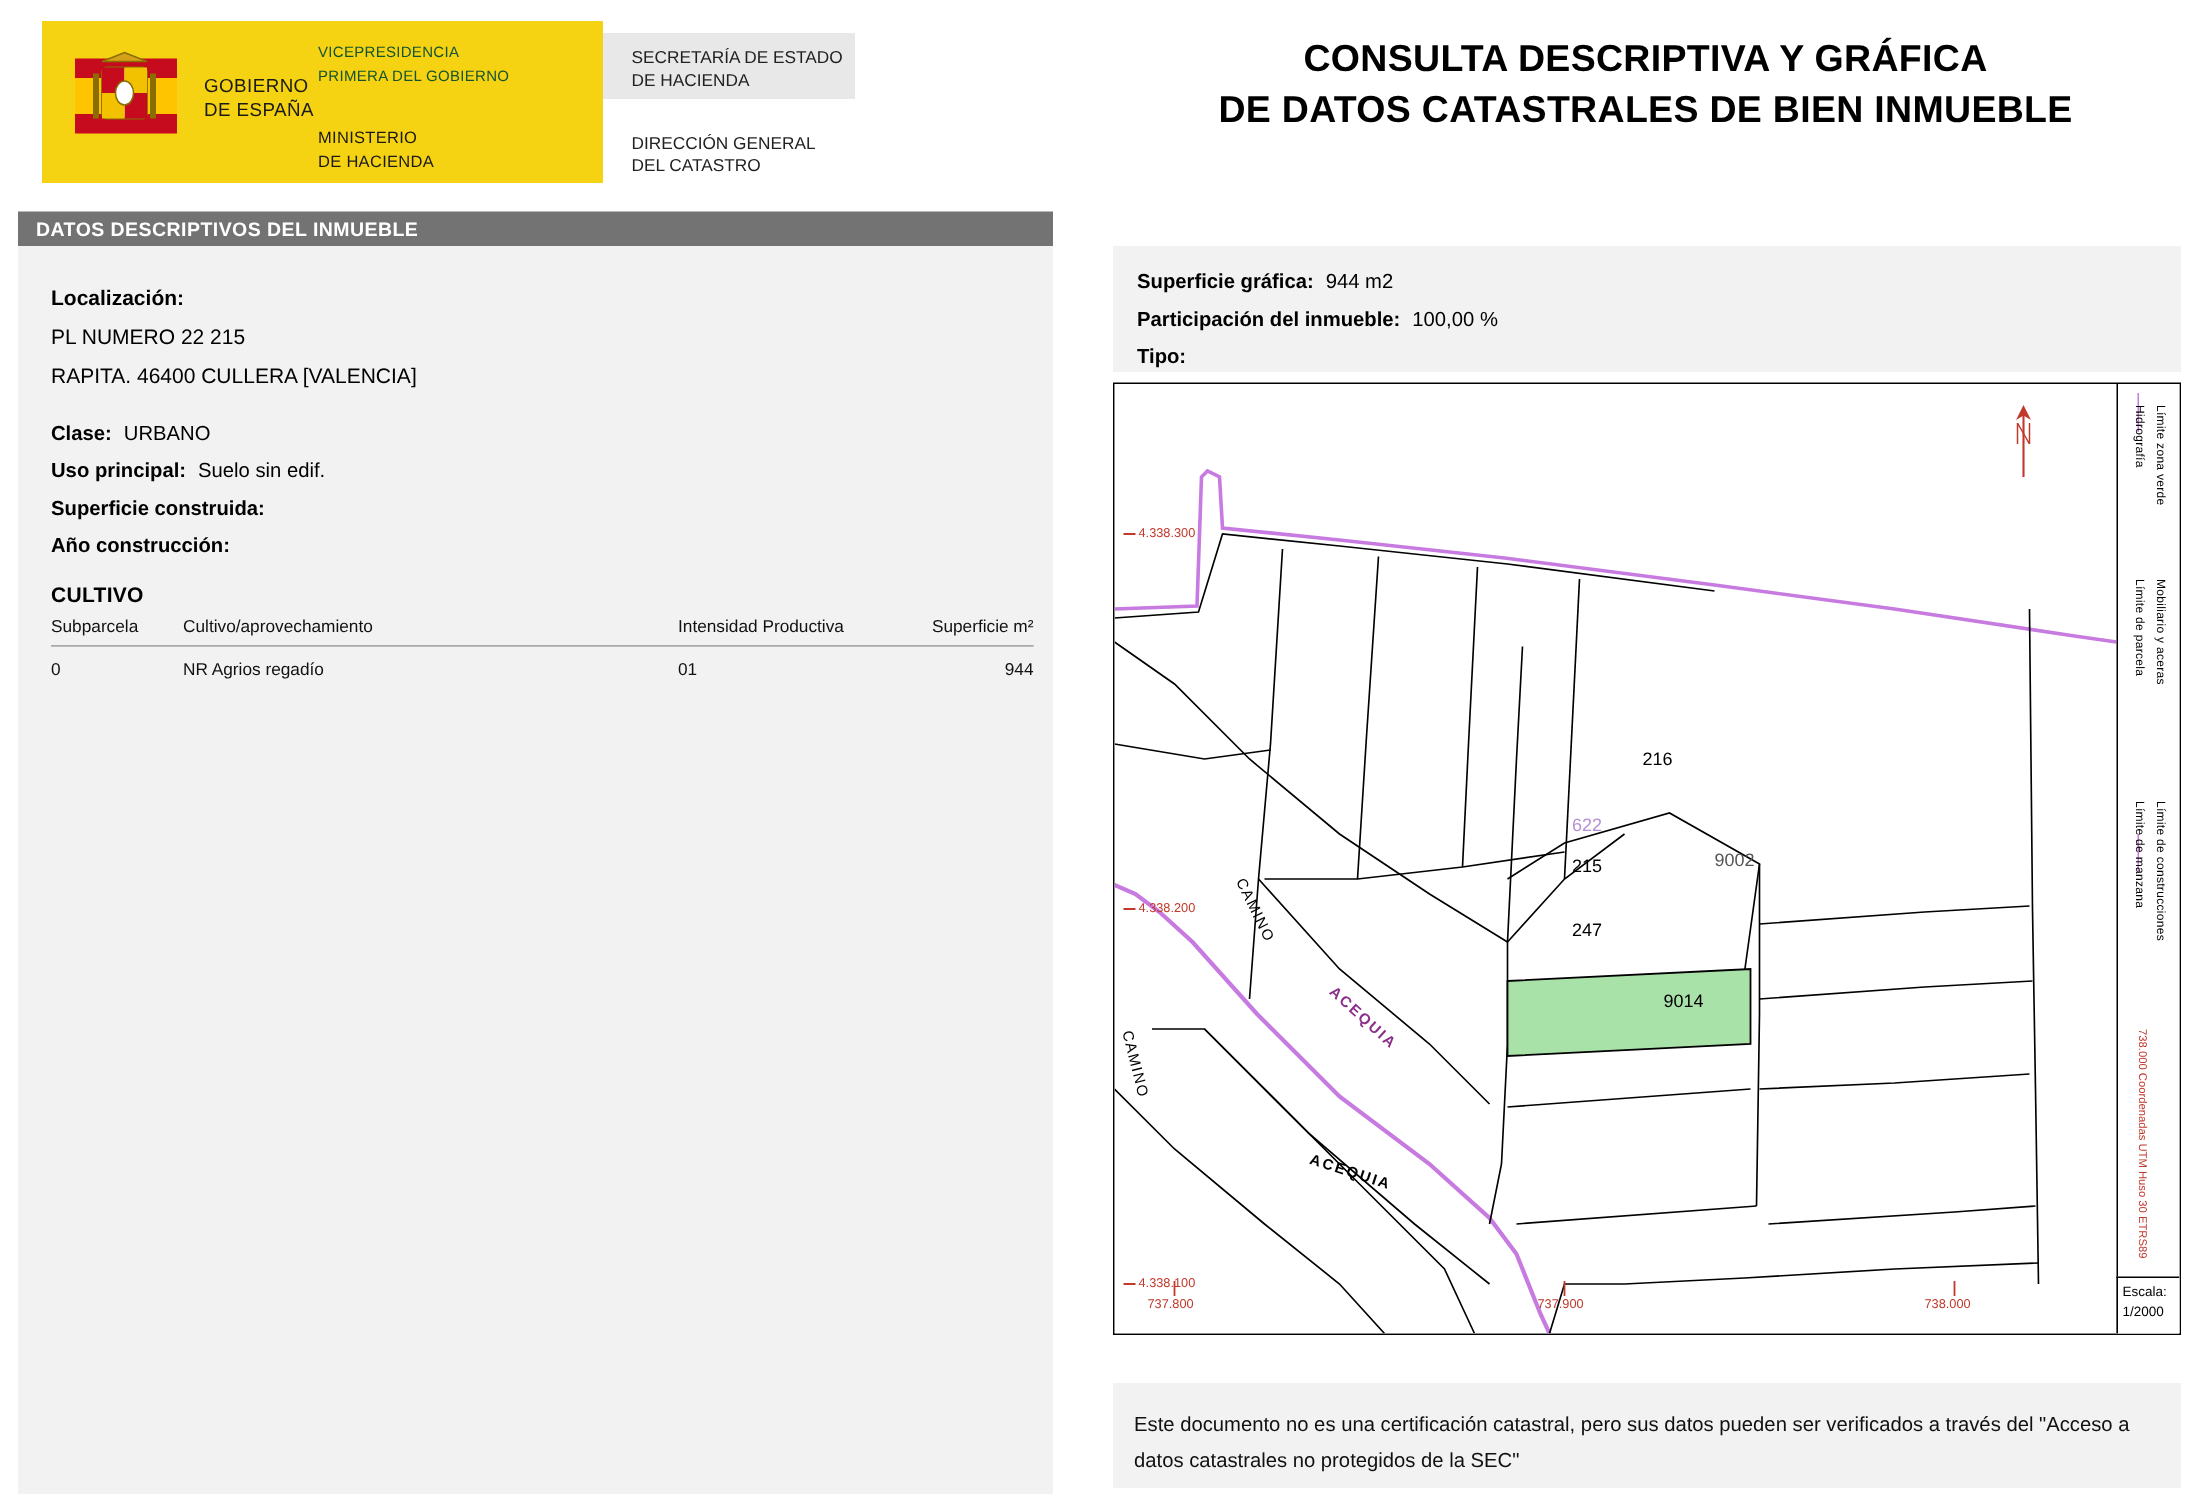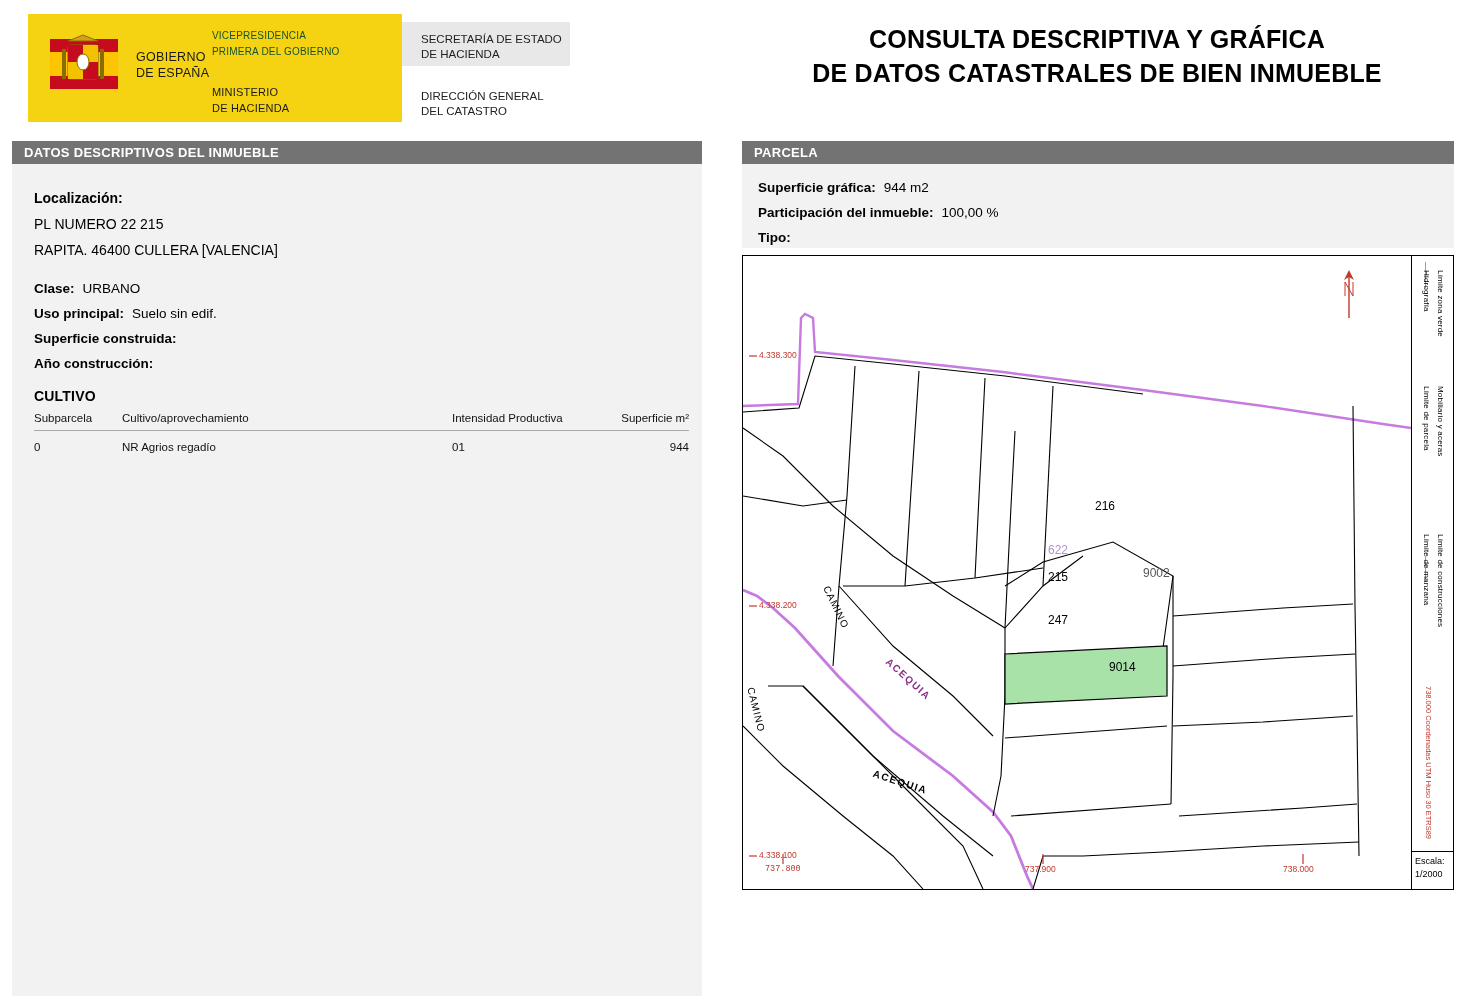--- a/index.html
+++ b/index.html
@@ -362,21 +362,20 @@
         <tr>
           <td class="col-sub">0</td>
           <td class="col-cult">NR Agrios regadío</td>
           <td class="col-int">01</td>
           <td class="col-sup">944</td>
         </tr>
       </tbody>
     </table>
   </div>
 
-  <div class="bar bar-right">PARCELA</div>
 
   <div class="right-panel">
     <div class="rp-text rp-1">
       <span class="bold">Superficie gráfica:</span><span class="val">944 m2</span>
     </div>
     <div class="rp-text rp-2">
       <span class="bold">Participación del inmueble:</span><span class="val">100,00 %</span>
     </div>
     <div class="rp-text rp-3">
       <span class="bold">Tipo:</span><span class="val"></span>
@@ -446,21 +445,21 @@
     <div style="position:absolute;left:400px;top:310px;font-size:12px;color:#555;">9002</div>
 
     <div style="position:absolute;left:88px;top:328px;font-size:10px;transform:rotate(64deg);transform-origin:left top;letter-spacing:1px;">CAMINO</div>
     <div style="position:absolute;left:13px;top:430px;font-size:10px;transform:rotate(76deg);transform-origin:left top;letter-spacing:1px;">CAMINO</div>
     <div style="position:absolute;left:148px;top:400px;font-size:10px;color:#8b2f8b;transform:rotate(42deg);transform-origin:left top;letter-spacing:1.5px;font-weight:bold;">ACEQUIA</div>
     <div style="position:absolute;left:132px;top:512px;font-size:10px;transform:rotate(18deg);transform-origin:left top;letter-spacing:1.5px;font-weight:bold;">ACEQUIA</div>
 
     <div style="position:absolute;left:16px;top:94px;font-size:8.5px;color:#c0392b;">4.338.300</div>
     <div style="position:absolute;left:16px;top:344px;font-size:8.5px;color:#c0392b;">4.338.200</div>
     <div style="position:absolute;left:16px;top:594px;font-size:8.5px;color:#c0392b;">4.338.100</div>
-    <div style="position:absolute;left:22px;top:608px;font-size:8.5px;color:#c0392b;font-family:Liberation Mono, monospace;">737.800</div>
+    <div style="position:absolute;left:22px;top:608px;font-size:8.5px;color:#c0392b;">737.800</div>
     <div style="position:absolute;left:282px;top:608px;font-size:8.5px;color:#c0392b;">737.900</div>
     <div style="position:absolute;left:540px;top:608px;font-size:8.5px;color:#c0392b;">738.000</div>
 
     <div class="legend-strip">
       <div class="legend-line" style="left:13px;top:6px;border-color:#c77ae0;"></div>
       <div class="legend-item" style="left:10px;top:14px;">Hidrografía</div>
       <div class="legend-item" style="left:24px;top:14px;">Límite zona verde</div>
 
       <div class="legend-item" style="left:10px;top:130px;">Límite de parcela</div>
       <div class="legend-item" style="left:24px;top:130px;">Mobiliario y aceras</div>
@@ -471,14 +470,20 @@
 
       <div class="coord-vert" style="left:12px;top:430px;">738.000 Coordenadas UTM Huso 30 ETRS89</div>
     </div>
 
     <div class="scale-box">
       <div>Escala:</div>
       <div>1/2000</div>
     </div>
   </div>
 
+  <div class="footer">
+    <div class="footer-text">
+      <span>Este documento no es una certificación catastral, pero sus datos pueden ser verificados a</span>
+      <span>través del "Acceso a datos catastrales no protegidos de la SEC"</span>
+    </div>
+  </div>
 
 </div>
 
 </body></html>

